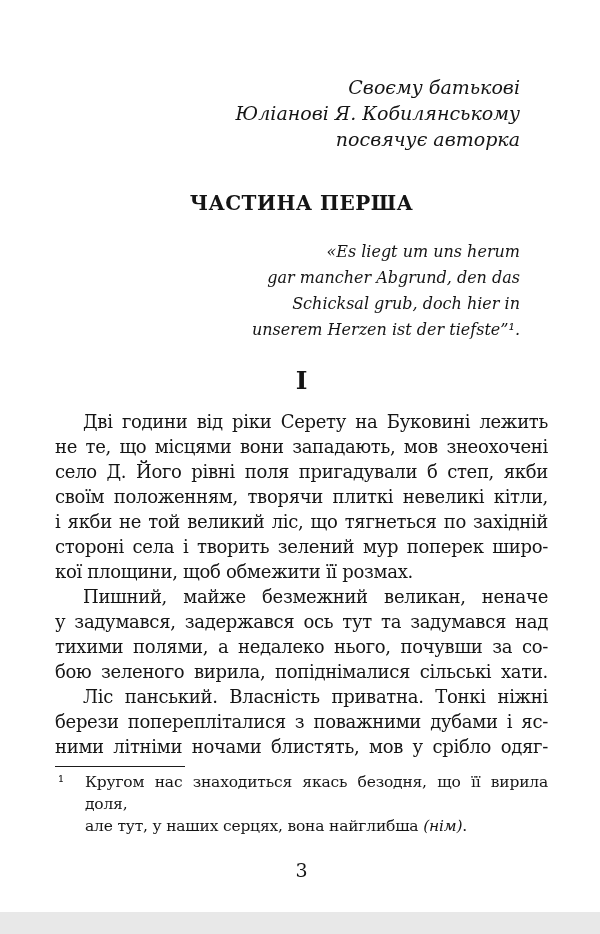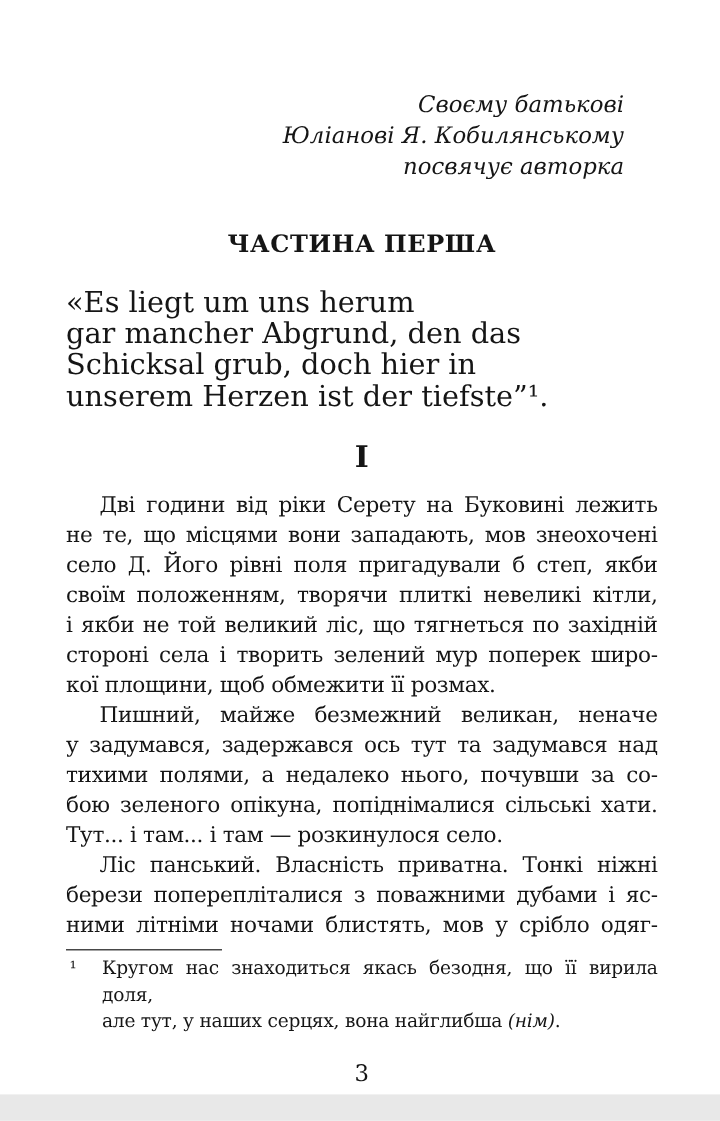--- a/index.html
+++ b/index.html
@@ -31,22 +31,23 @@
     margin-top: 36px;
     text-align: center;
     font-weight: bold;
     font-size: 20px;
     line-height: 30px;
     letter-spacing: 0.5px;
   }
   
   .epigraph {
     margin-top: 21px;
-    text-align: left;
-    font-size: 24px;
+    text-align: right;
+    font-style: italic;
+    font-size: 16px;
     line-height: 26px;
     padding-right: 28px;
   }
   
   .chapter-number {
     margin-top: 24px;
     text-align: center;
     font-weight: bold;
     font-size: 25px;
     line-height: 28px;
@@ -136,22 +137,21 @@
       <div class="line">своїм положенням, творячи плиткі невеликі кітли,</div>
       <div class="line">і якби не той великий ліс, що тягнеться по західній</div>
       <div class="line">стороні села і творить зелений мур поперек широ-</div>
       <div class="line last">кої площини, щоб обмежити її розмах.</div>
     </div>
 
     <div>
       <div class="line indent">Пишний, майже безмежний великан, неначе</div>
       <div class="line">у задумався, задержався ось тут та задумався над</div>
       <div class="line">тихими полями, а недалеко нього, почувши за со-</div>
-      <div class="line">бою зеленого опікуна, попіднімалися сільські хати.</div>
-      <div class="line last">Тут... і там... і там — розкинулося село.</div>
+      <div class="line">бою зеленого вирила, попіднімалися сільські хати.</div>
     </div>
 
     <div>
       <div class="line indent">Ліс панський. Власність приватна. Тонкі ніжні</div>
       <div class="line">берези поперепліталися з поважними дубами і яс-</div>
       <div class="line">ними літніми ночами блистять, мов у срібло одяг-</div>
     </div>
 
   </div>
 

